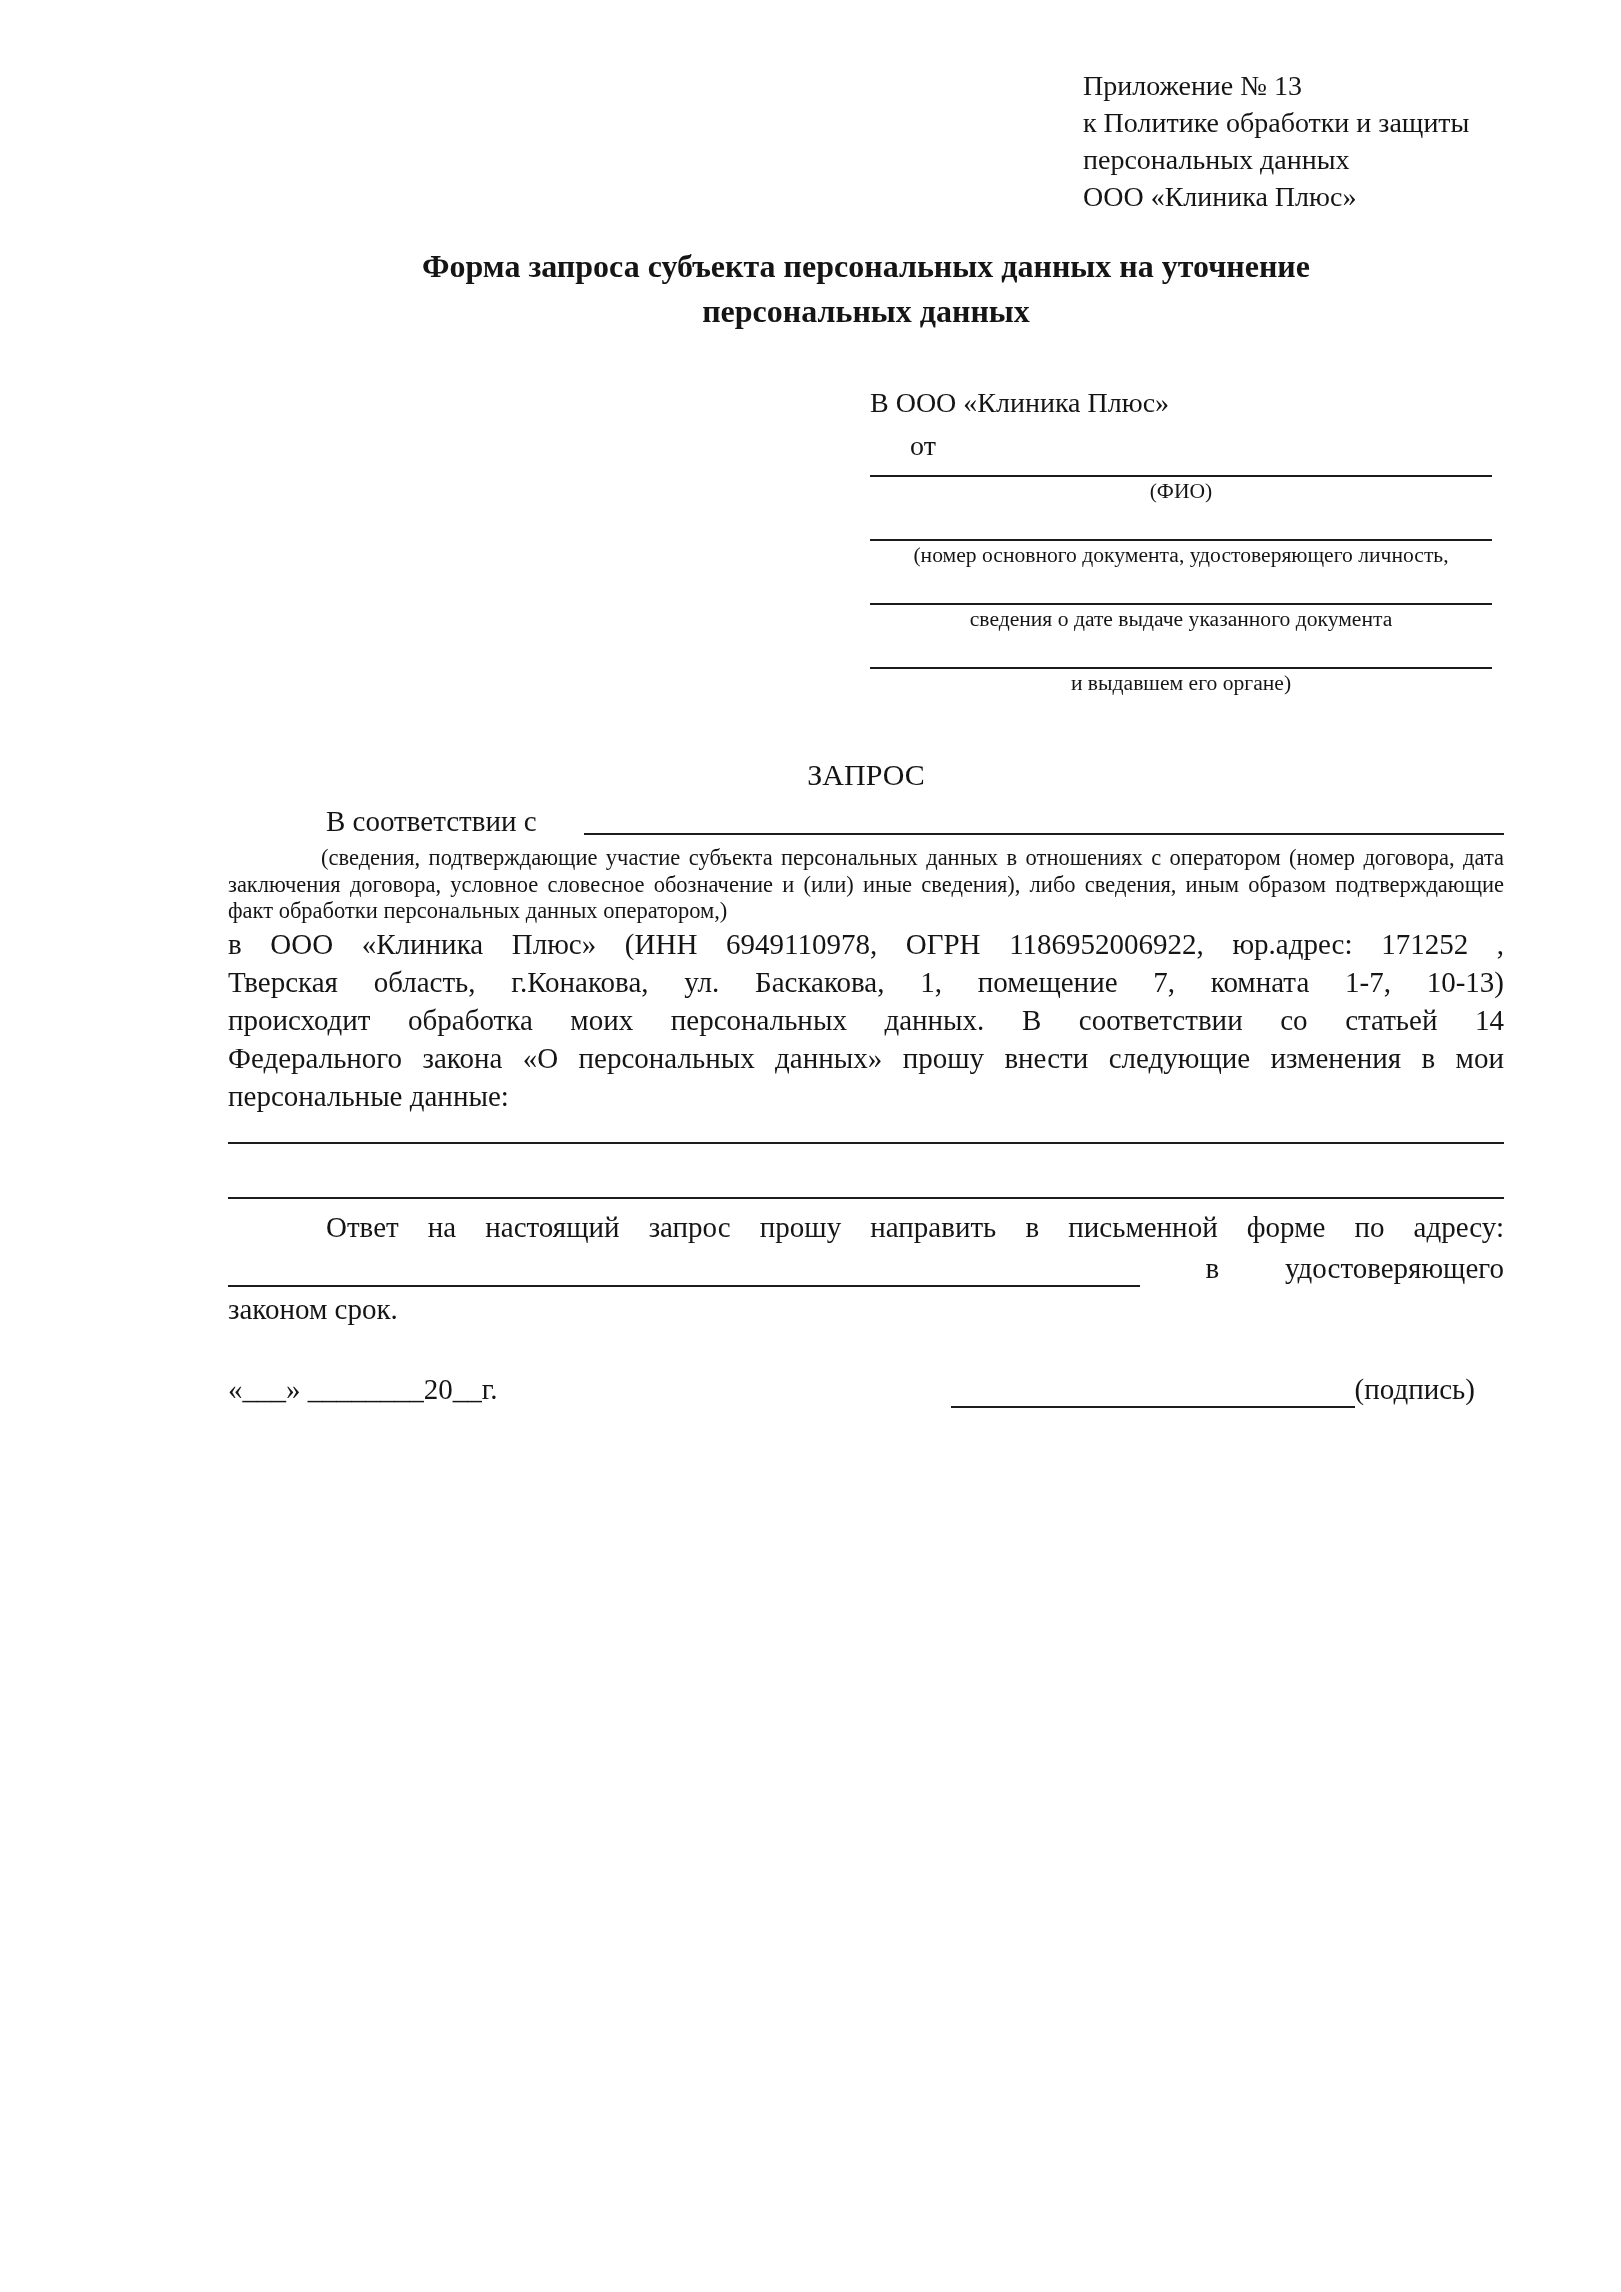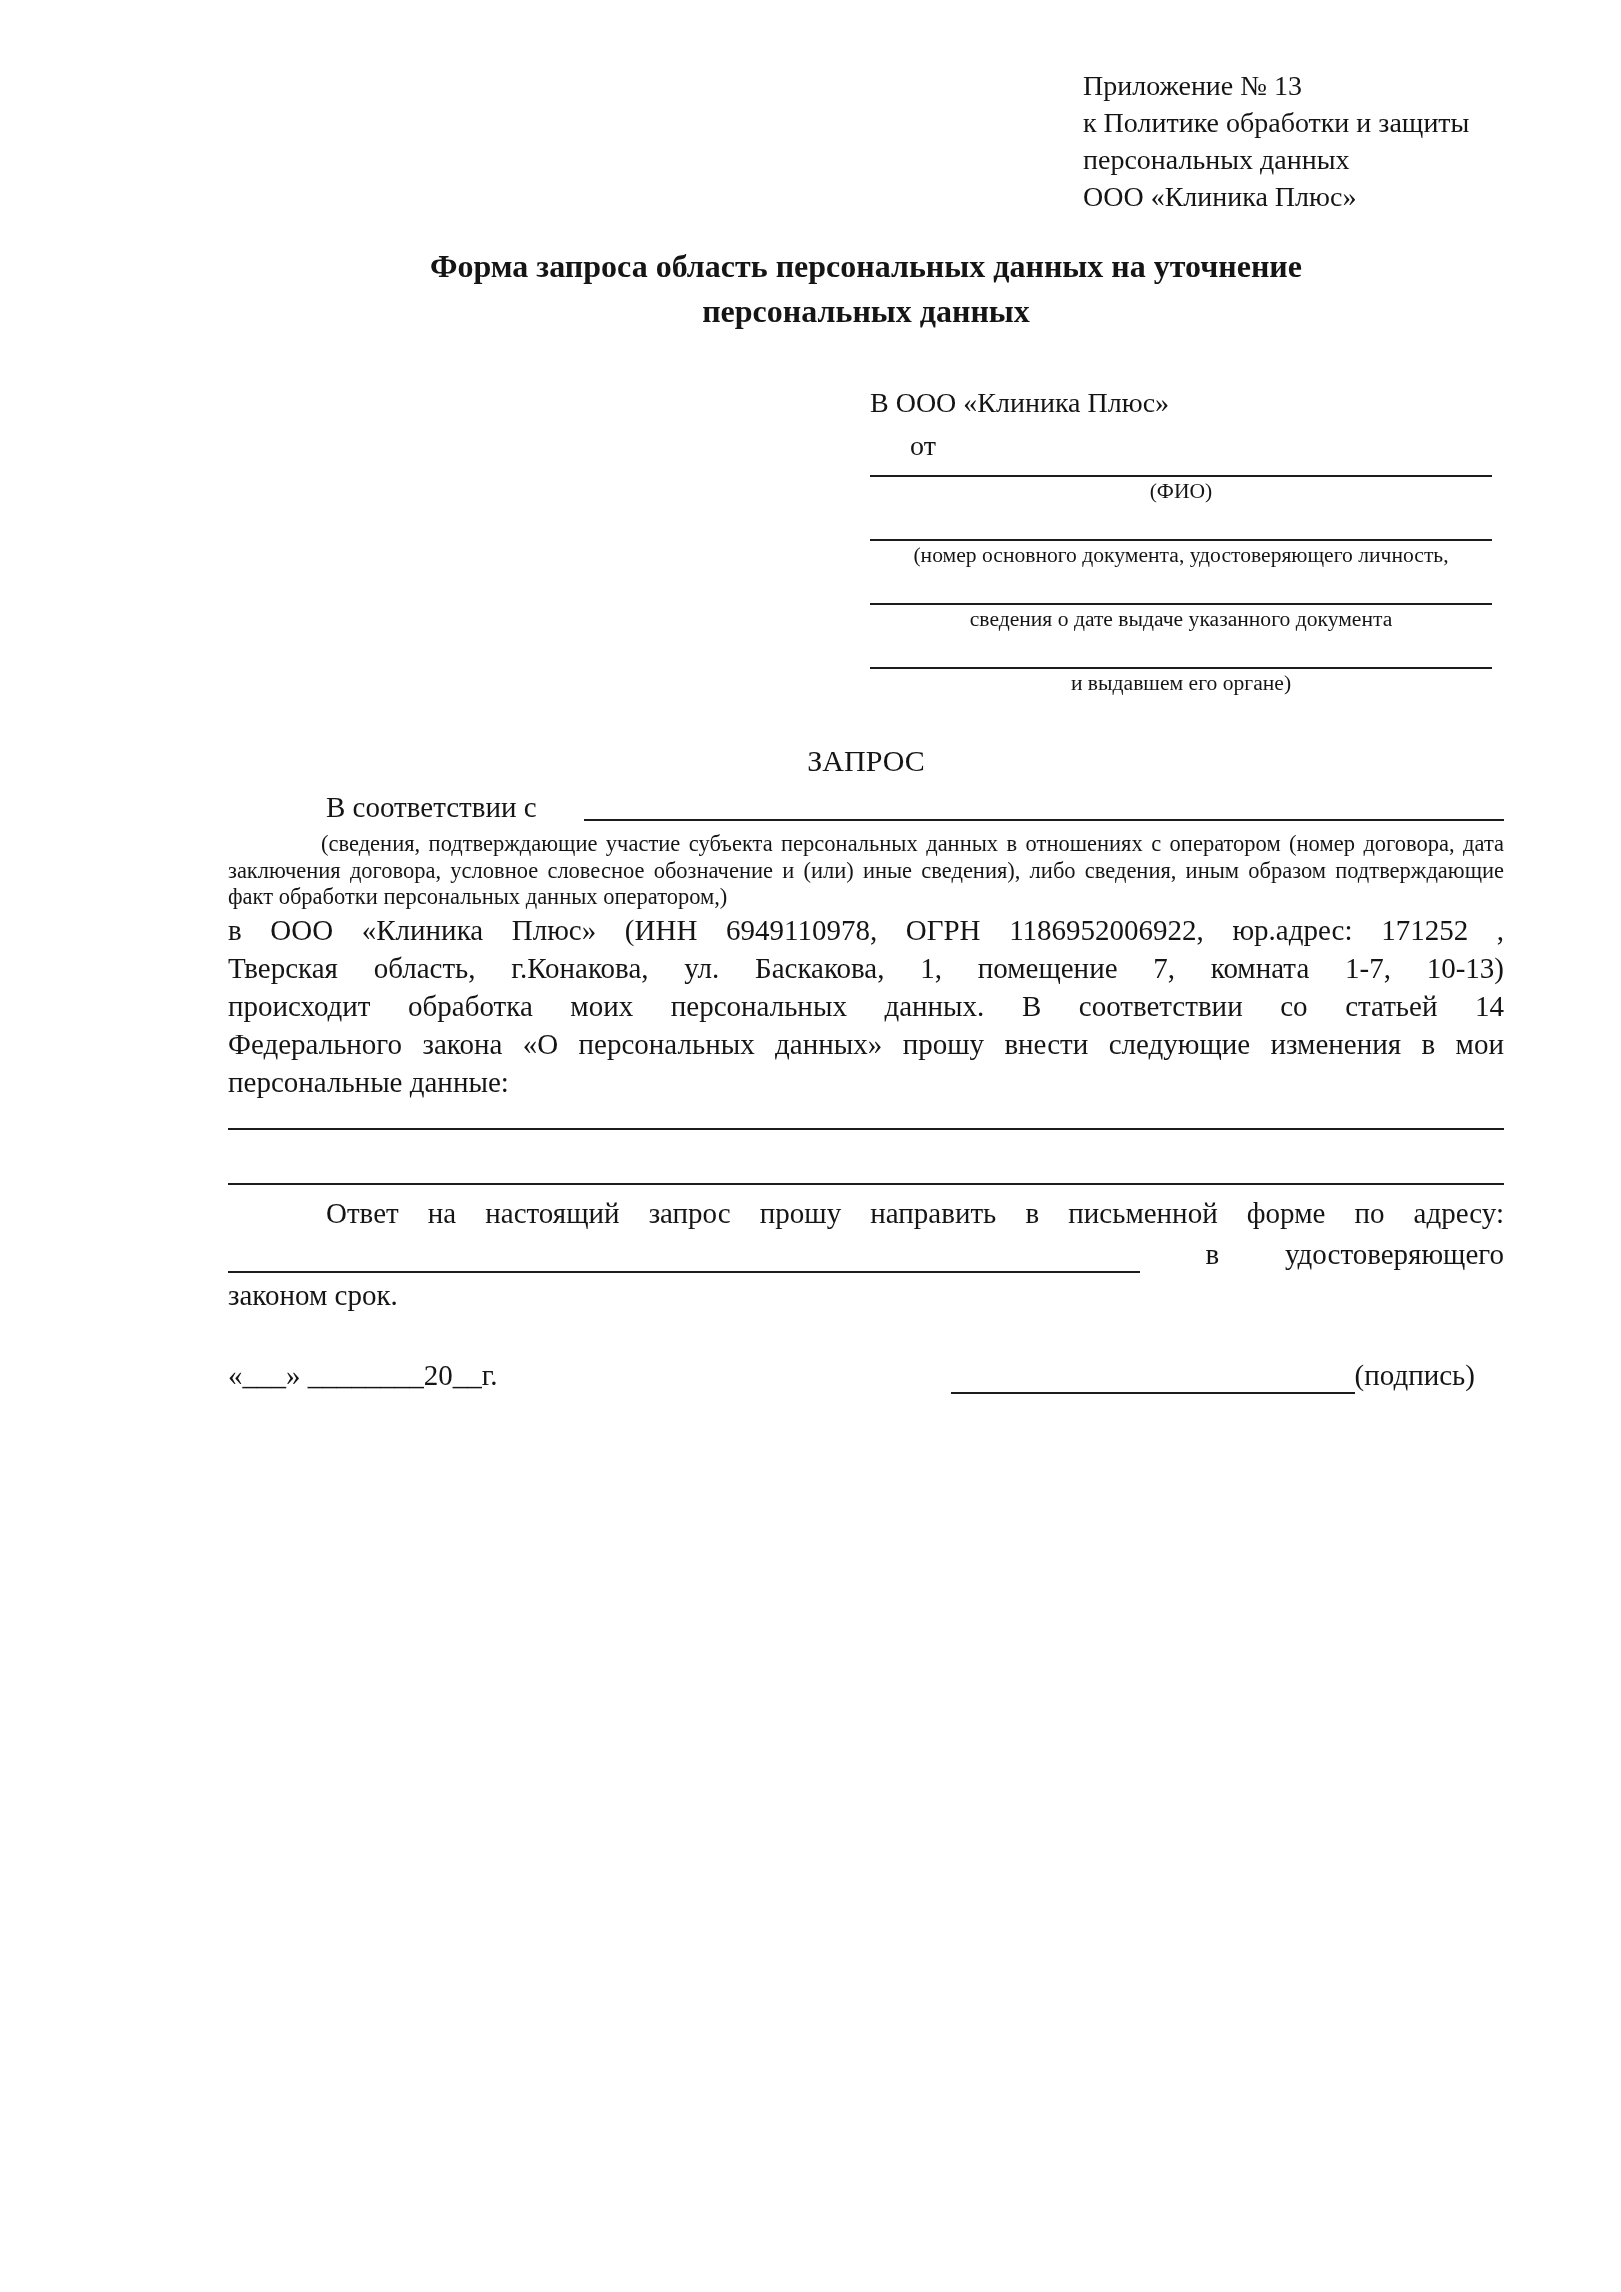--- a/index.html
+++ b/index.html
@@ -23,21 +23,21 @@
   
   .addressee{margin-top:51px;margin-left:642px;width:622px;}
   .addr-to{font-size:28px;line-height:35px;}
   .addr-from{font-size:28px;line-height:35px;margin-left:40px;margin-top:7.8px;}
   .field .blank{border-bottom:2px solid #1c1c1c;}
   .field.first .blank{height:12.7px;}
   .field .blank{height:33px;}
   .field .cap{font-size:21.6px;line-height:29px;text-align:center;white-space:nowrap;}
 
   
-  .req-heading{margin-top:43px;text-align:center;font-size:30px;line-height:39px;}
+  .req-heading{margin-top:57px;text-align:center;font-size:30px;line-height:39px;}
   .basis-row{margin-top:7.8px;display:flex;align-items:flex-end;font-size:29px;line-height:39px;gap:34px;}
   .basis-label{margin-left:98px;white-space:nowrap;}
   .basis-fill{flex:1;border-bottom:2.9px solid #1c1c1c;margin-left:13.7px;margin-bottom:5.9px;height:25.5px;}
   .basis-cap{margin-top:3.9px;font-size:22.5px;line-height:26.5px;text-align:justify;text-indent:93px;}
 
   .body-line{font-size:29px;line-height:38px;}
   .j-full{text-align:justify;text-align-last:justify;}
 
   .blank-row{border-bottom:2.9px solid #1c1c1c;}
   .blank-row.r1{height:27.4px;}
@@ -60,21 +60,21 @@
   <div class="content">
 
     <div class="annex">
       <div>Приложение № 13</div>
       <div>к Политике обработки и защиты</div>
       <div>персональных данных</div>
       <div>ООО «Клиника Плюс»</div>
     </div>
 
     <div class="doc-title">
-      <div>Форма запроса область персональных данных на уточнение</div>
+      <div>Форма запроса субъекта персональных данных на уточнение</div>
       <div>персональных данных</div>
     </div>
 
     <div class="addressee">
       <div class="addr-to">В ООО «Клиника Плюс»</div>
       <div class="addr-from">от</div>
 
       <div class="field first">
         <div class="blank"></div>
         <div class="cap">(ФИО)</div>

